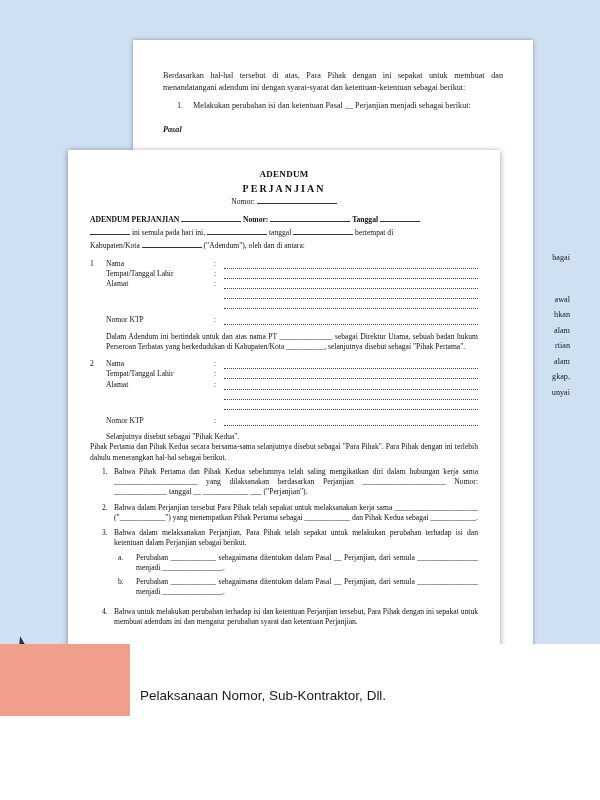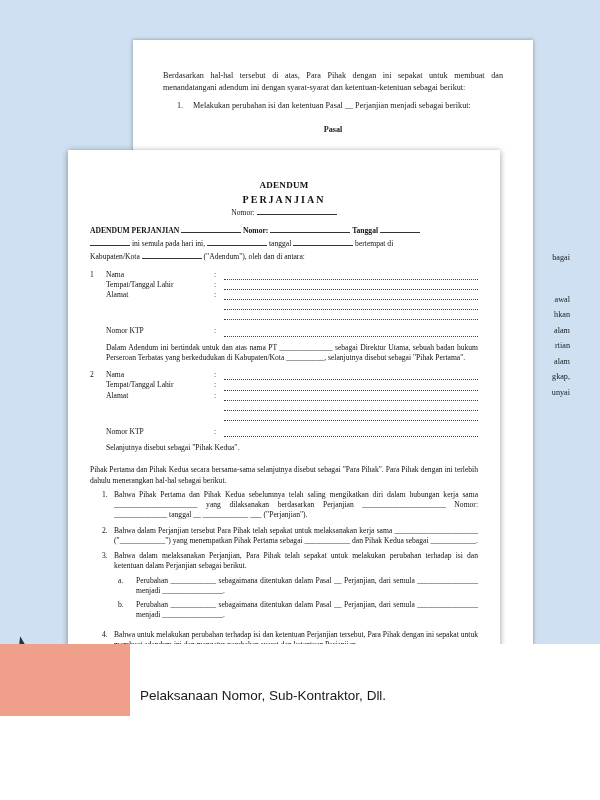--- a/index.html
+++ b/index.html
@@ -55,23 +55,24 @@
     padding: 0;
     list-style: none;
   }
   .back-list li {
     display: flex;
     gap: 8px;
     margin-bottom: 4px;
   }
   .back-list .num { width: 22px; flex: 0 0 22px; padding-left: 14px; box-sizing: border-box;}
   .back-center {
-    text-align: center;
+    text-align: left;
     font-weight: bold;
     margin-top: 12px;
+    font-style: italic;
   }
   .back-tail {
     position: absolute;
     right: 30px;
     left: 410px;
     top: 250px;
     font-size: 8.2px;
     line-height: 1.9;
     color: #1a1a1a;
     text-align: right;
@@ -80,21 +81,21 @@
 
   
   .page-front {
     position: absolute;
     left: 68px;
     top: 150px;
     width: 432px;
     height: 550px;
     background: #ffffff;
     box-shadow: 0 1px 6px rgba(0,0,0,0.4);
-    padding: 29px 22px 10px 22px;
+    padding: 18px 22px 10px 22px;
     box-sizing: border-box;
     font-size: 7.6px;
     line-height: 1.35;
     color: #111111;
     text-align: justify;
   }
   .doc-title {
     text-align: center;
     font-weight: bold;
     font-size: 9px;
@@ -127,21 +128,21 @@
   }
   .party .pnum {
     width: 16px;
     flex: 0 0 16px;
   }
   .party .pfields {
     flex: 1 1 auto;
   }
   .frow {
     display: flex;
-    align-items: flex-end;
+    align-items: flex-start;
   }
   .flabel { width: 108px; flex: 0 0 108px; }
   .fcolon { width: 10px; flex: 0 0 10px; }
   .fdots {
     flex: 1 1 auto;
     border-bottom: 1px dotted #444;
     height: 9px;
   }
   .pbody { margin-top: 6px; }
 
@@ -370,21 +371,21 @@
         </div>
         <div class="frow" style="margin-top:6px">
           <div class="flabel">Nomor KTP</div>
           <div class="fcolon">:</div>
           <div class="fdots"></div>
         </div>
         <div class="pbody">Selanjutnya disebut sebagai "Pihak Kedua".</div>
       </div>
     </div>
 
-    <div class="para" style="margin-top:12px">Pihak Pertama dan Pihak Kedua secara bersama-sama selanjutnya disebut sebagai "Para Pihak". Para Pihak dengan ini terlebih dahulu menerangkan hal-hal sebagai berikut.</div>
+    <div class="para" style="margin-top:0">Pihak Pertama dan Pihak Kedua secara bersama-sama selanjutnya disebut sebagai "Para Pihak". Para Pihak dengan ini terlebih dahulu menerangkan hal-hal sebagai berikut.</div>
 
     <ul class="numlist">
       <li>
         <span class="n">1.</span>
         <span class="c">Bahwa Pihak Pertama dan Pihak Kedua sebelumnya telah saling mengikatkan diri dalam hubungan kerja sama ______________________ yang dilaksanakan berdasarkan Perjanjian ______________________ Nomor: ______________ tanggal __ ____________ ___ ("Perjanjian").</span>
       </li>
       <li>
         <span class="n">2.</span>
         <span class="c">Bahwa dalam Perjanjian tersebut Para Pihak telah sepakat untuk melaksanakan kerja sama ______________________ ("____________") yang menempatkan Pihak Pertama sebagai ____________ dan Pihak Kedua sebagai ____________.</span>
       </li>

